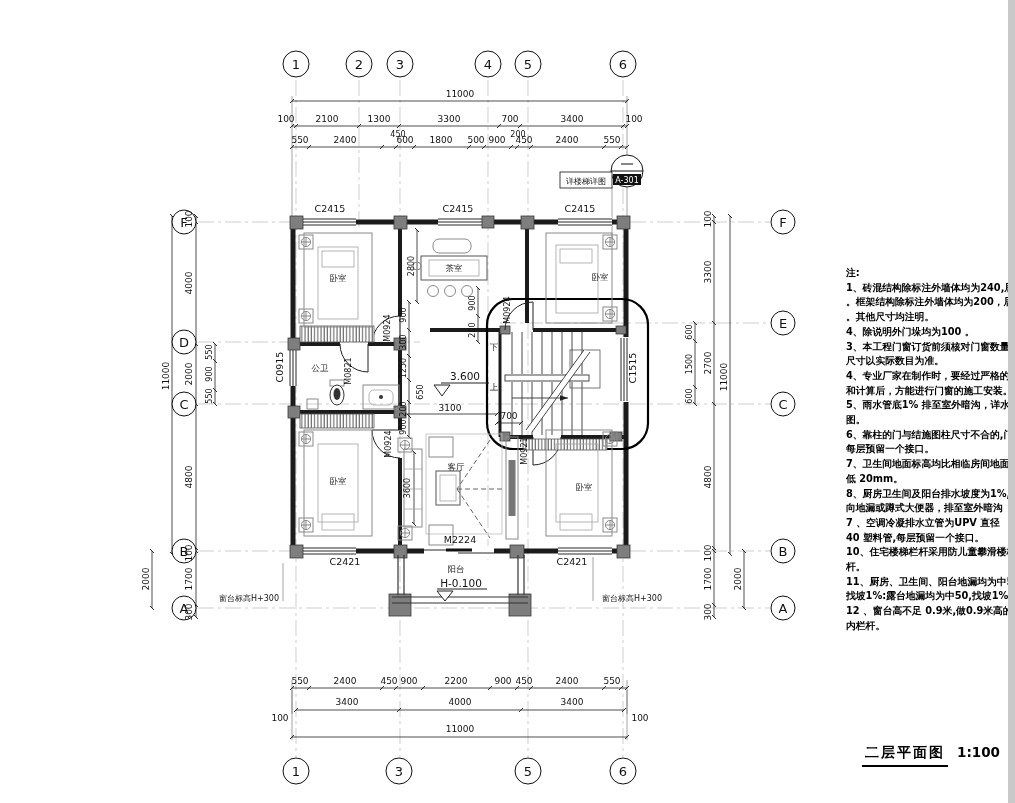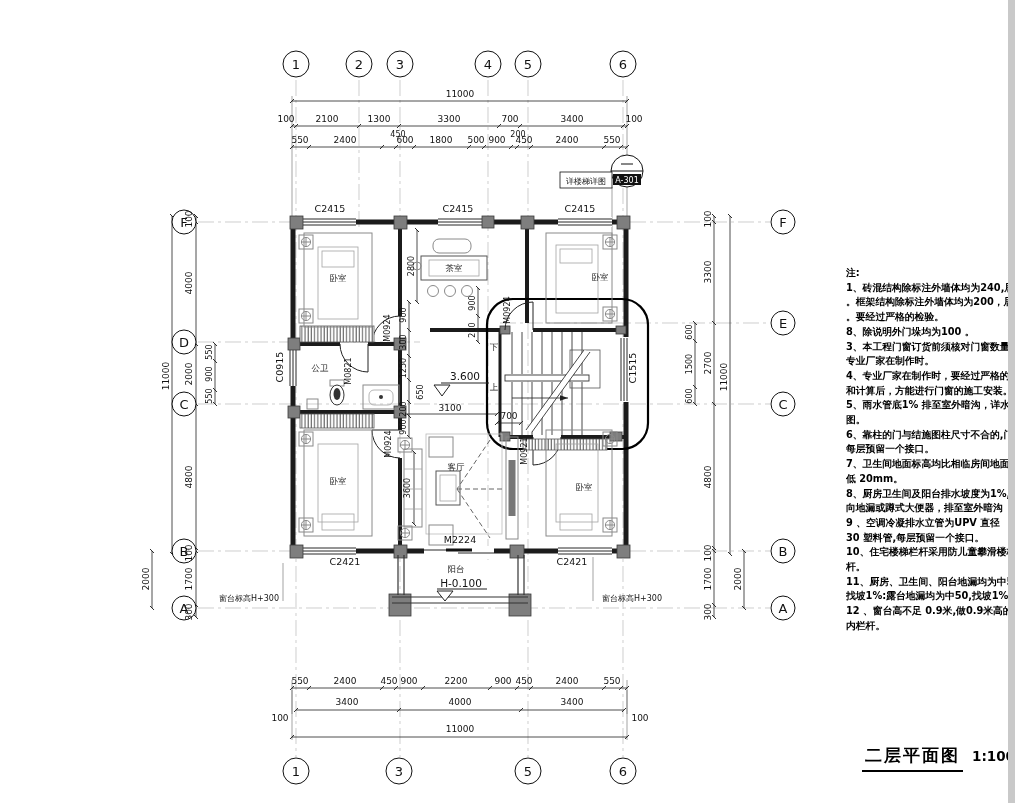--- a/index.html
+++ b/index.html
@@ -21,21 +21,21 @@
   .wall3{stroke:#1b1b1b;stroke-width:3;}
   .win{stroke:#111;stroke-width:.9;}
   .door{stroke:#222;stroke-width:1;fill:none;}
   .fn{stroke:#8a8a8a;stroke-width:1;fill:none;}
   .fn2{stroke:#a3a3a3;stroke-width:.8;fill:none;}
   .stair{stroke:#333;stroke-width:.9;fill:none;}
   .col{fill:#7e7e7e;stroke:#3a3a3a;stroke-width:.8;}
   .notes{position:absolute;left:846px;top:266px;width:170px;height:400px;overflow:hidden;
          font-size:9.8px;line-height:14.7px;font-weight:700;color:#000;white-space:nowrap;}
   .titleblock{position:absolute;left:862px;top:744px;display:flex;align-items:baseline;}
-  .tt{font-size:17px;font-weight:700;color:#000;letter-spacing:2px;
+  .tt{font-size:14px;font-weight:700;color:#000;letter-spacing:2px;
       border-bottom:2.5px solid #000;padding:0 3px 3px 3px;}
   .ts{font-size:13.5px;font-weight:600;color:#000;margin-left:9px;}
   .edge{position:absolute;right:0;top:0;width:7px;height:803px;background:#c9c9c9;}
 </style>
 </head>
 <body>
 
 <div class="page">
 <svg width="1015" height="803" viewBox="0 0 1015 803">
 <defs>
@@ -498,36 +498,36 @@
   <text class="ds" x="249" y="601">窗台标高H+300</text>
   <text class="ds" x="632" y="601">窗台标高H+300</text>
 </g>
 </svg>
 
 
 <div class="notes">
   <div>注:</div>
   <div>1、砖混结构除标注外墙体均为240,居中</div>
   <div>。框架结构除标注外墙体均为200，居中</div>
-  <div>。要经过严格的检验。</div>
-  <div>8、除说明外门垛均为100 。</div>
+  <div>。其他尺寸均注明。</div>
+  <div>4、除说明外门垛均为100 。</div>
   <div>3、本工程门窗订货前须核对门窗数量洞口</div>
-  <div>专业厂家在制作时。</div>
+  <div>尺寸以实际数目为准。</div>
   <div>4、专业厂家在制作时，要经过严格的检验</div>
   <div>和计算后，方能进行门窗的施工安装。</div>
   <div>5、雨水管底1% 排至室外暗沟，详水施</div>
   <div>图。</div>
   <div>6、靠柱的门与结施图柱尺寸不合的,门向</div>
   <div>每层预留一个接口。</div>
   <div>7、卫生间地面标高均比相临房间地面标高</div>
   <div>低 20mm。</div>
   <div>8、厨房卫生间及阳台排水坡度为1%,坡</div>
   <div>向地漏或蹲式大便器，排至室外暗沟</div>
-  <div>9 、空调冷凝排水立管为UPV 直径</div>
-  <div>30 塑料管,每层预留一个接口。</div>
+  <div>7 、空调冷凝排水立管为UPV 直径</div>
+  <div>40 塑料管,每层预留一个接口。</div>
   <div>10、住宅楼梯栏杆采用防儿童攀滑楼梯栏</div>
   <div>杆。</div>
   <div>11、厨房、卫生间、阳台地漏均为中50,</div>
   <div>找坡1%:露台地漏均为中50,找坡1%。</div>
   <div>12 、窗台高不足 0.9米,做0.9米高的窗</div>
   <div>内栏杆。</div>
 </div>
 
 
 <div class="titleblock">

